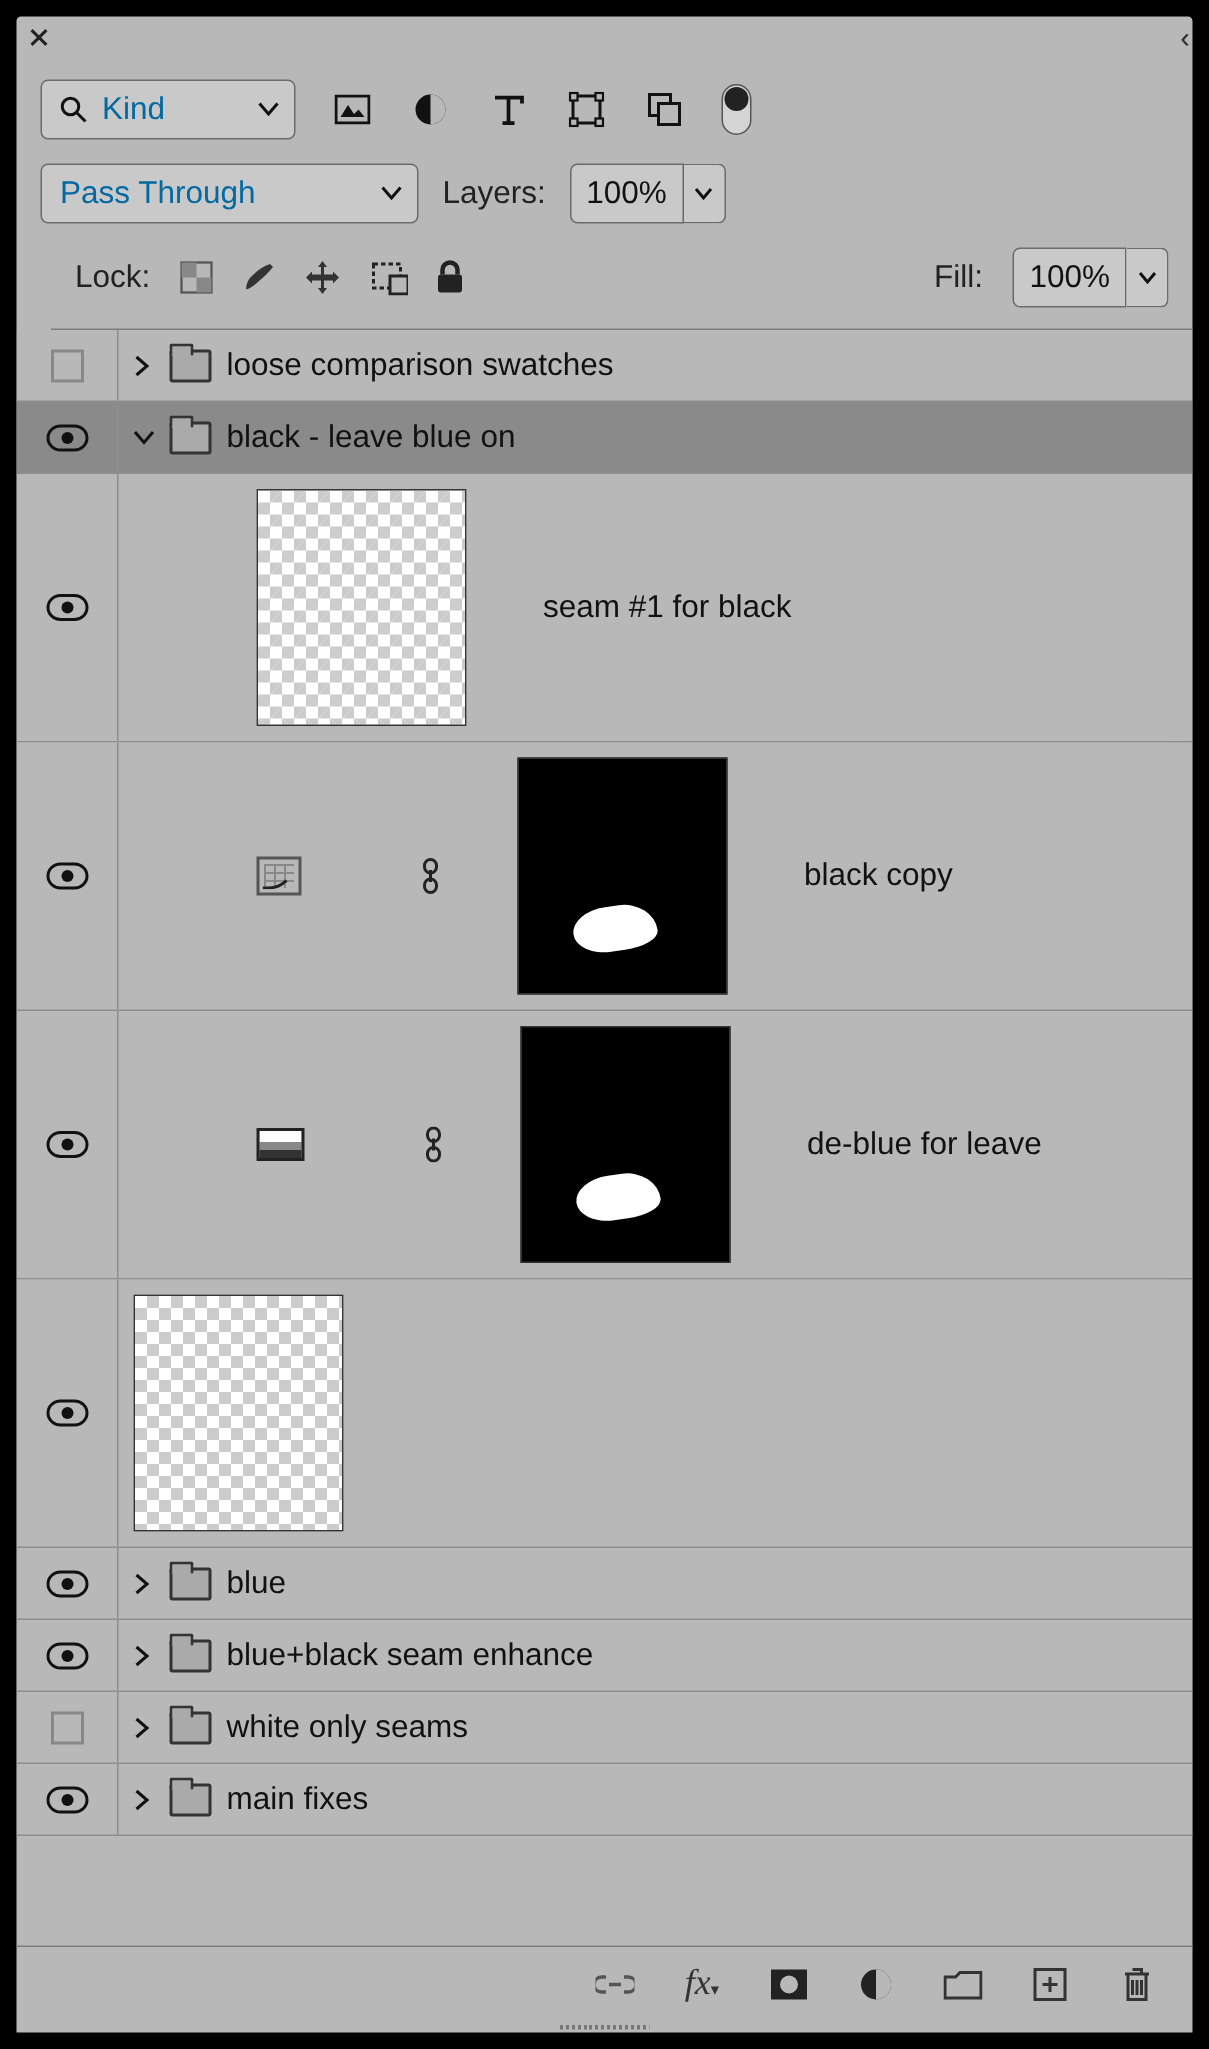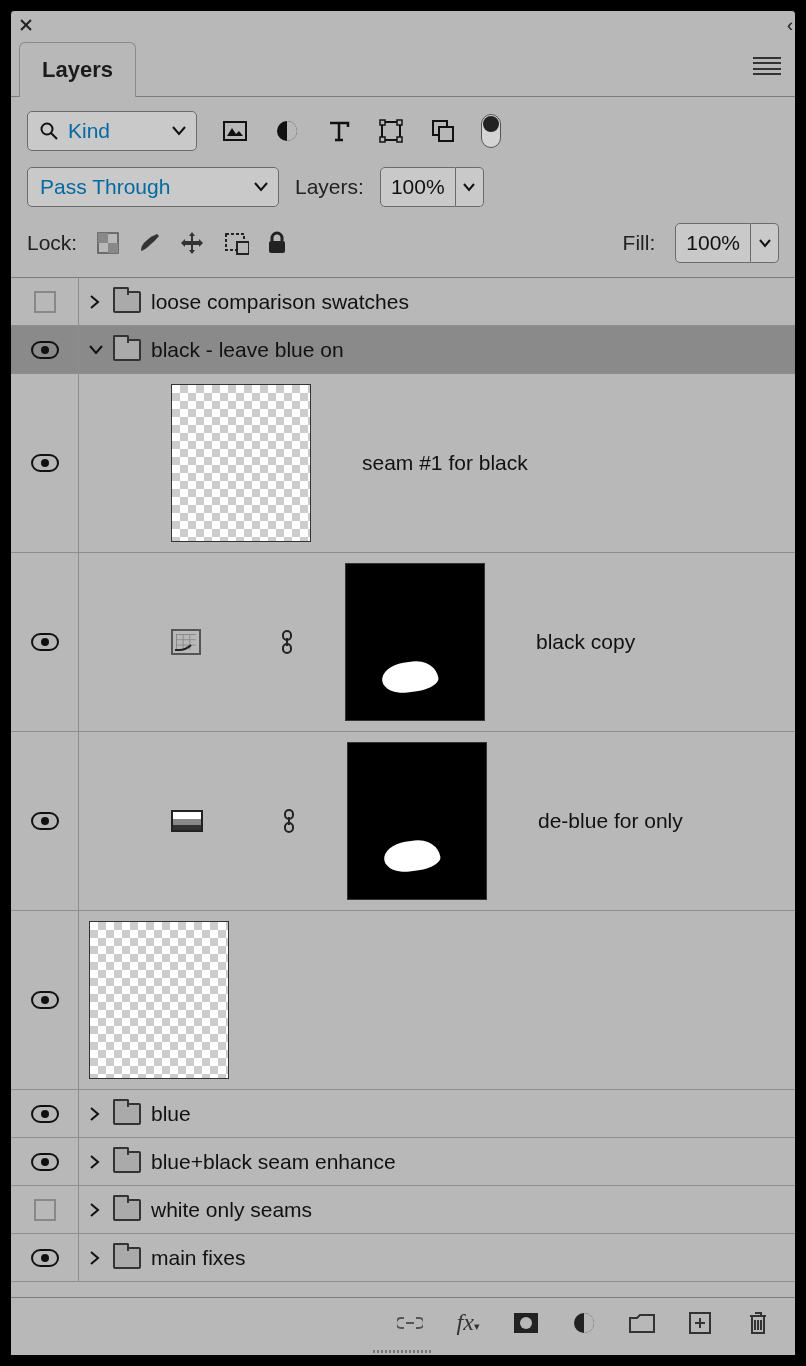--- a/index.html
+++ b/index.html
@@ -48,21 +48,21 @@
   .lbl { font-size: 21px; color: #222; }
   .valuebox {
     height: 40px; border: 1px solid #6b6b6b; background: #c9c9c9; border-radius: 5px 0 0 5px;
     padding: 0 10px; font-size: 21px; color: #111; display: inline-flex; align-items: center;
   }
   .valuechev {
     height: 40px; width: 28px; border: 1px solid #6b6b6b; border-left: none; background: #c9c9c9;
     border-radius: 0 5px 5px 0; display: inline-flex; align-items: center; justify-content: center;
   }
   
-  .row3 { display: flex; align-items: center; gap: 20px; padding: 6px 16px 14px; border-bottom: 1px solid #7d7d7d; }
+  .row3 { display: flex; align-items: center; gap: 20px; padding: 6px 16px 14px; border-bottom: 1px solid #7d7d7d; margin-left: 23px; }
   .lockicons { display: flex; gap: 18px; align-items: center; }
   .lockicons span { font-size: 22px; color: #333; }
   
   .layers { flex: 1; overflow: hidden; position: relative; }
   .layers-inner { position: absolute; inset: 0; overflow-y: auto; }
   .lrow {
     display: flex; align-items: center; border-bottom: 1px solid #8e8e8e; padding-right: 10px;
     background: #b8b8b8; min-height: 48px; position: relative;
   }
   .lrow.selected { background: #8a8a8a; }
@@ -118,29 +118,20 @@
 <body>
 
 <div class="panel">
 
   <div class="titlebar">
     <div class="close"></div>
     <div class="spacer"></div>
     <div class="collapse">‹‹</div>
   </div>
 
-  <div class="tabrow">
-    <div class="tab">Layers</div>
-    <div class="menu">
-        <span></span>
-        <span></span>
-        <span></span>
-        <span></span>
-      </div>
-  </div>
 
   <div class="row1">
     <div class="select" style="width:170px; justify-content:space-between;">
       <span style="display:flex;align-items:center;">
         <span class="mag">
           <svg width="18" height="18" viewBox="0 0 18 18">
               <circle cx="7" cy="7" r="5.5" stroke="#111" stroke-width="2" fill="none"></circle>
               <line x1="11" y1="11" x2="17" y2="17" stroke="#111" stroke-width="2"></line>
             </svg>
         </span>
@@ -318,21 +309,21 @@
           <div class="content" style="padding-left: 92px;">
             <div class="adjicon gradmap"></div>
             <div class="linkicon">
               <svg width="14" height="24" viewBox="0 0 14 24">
                 <rect x="3" y="1" width="8" height="9" rx="4" stroke="#222" stroke-width="2" fill="none"></rect>
                 <rect x="3" y="14" width="8" height="9" rx="4" stroke="#222" stroke-width="2" fill="none"></rect>
                 <line x1="7" y1="8" x2="7" y2="16" stroke="#222" stroke-width="2"></line>
               </svg>
             </div>
             <div class="thumb mask"></div>
-            <div class="lname">de-blue for only</div>
+            <div class="lname">de-blue for leave</div>
           </div>
         </div>
         <div class="lrow tallrow">
           <div class="viscol">
             <div class="eye on"></div>
           </div>
           <div class="content" style="padding-left: 10px;">
             <div class="thumb large"></div>
           </div>
         </div>

